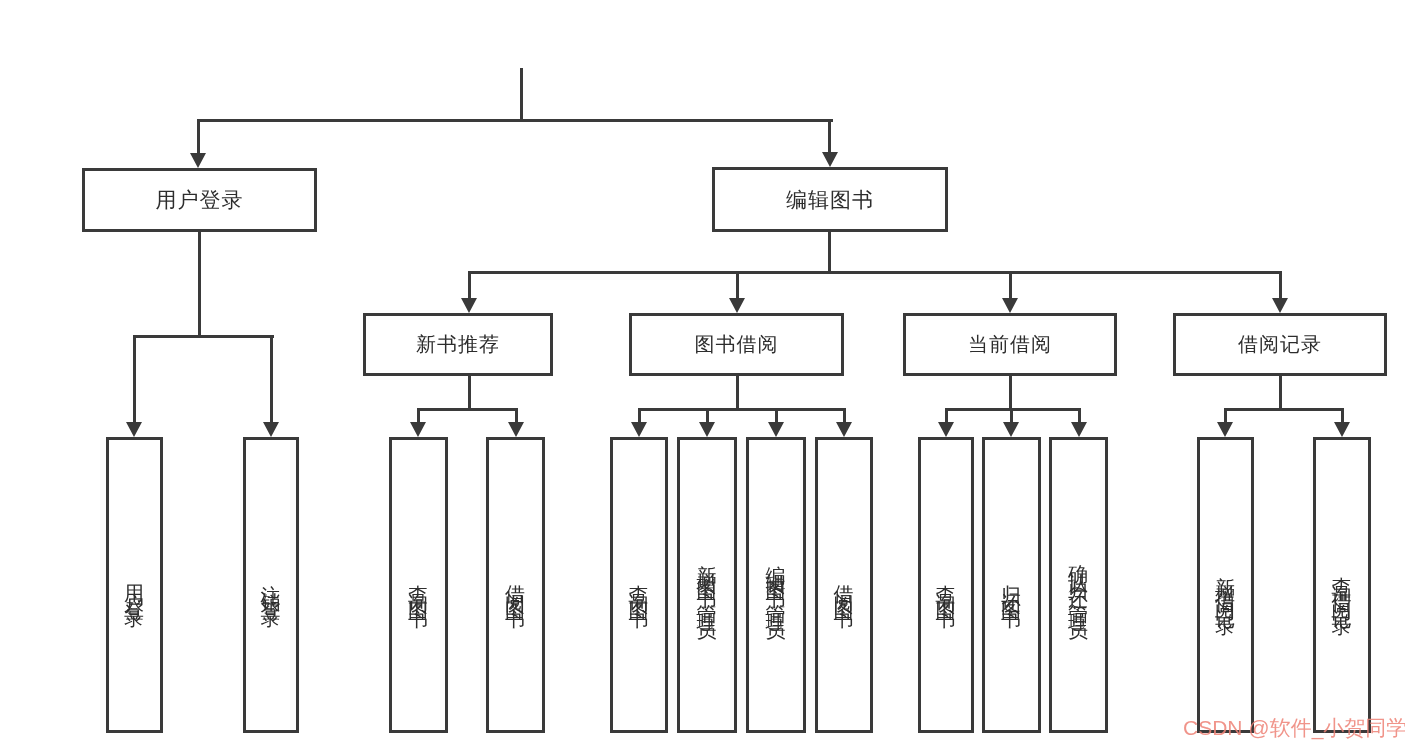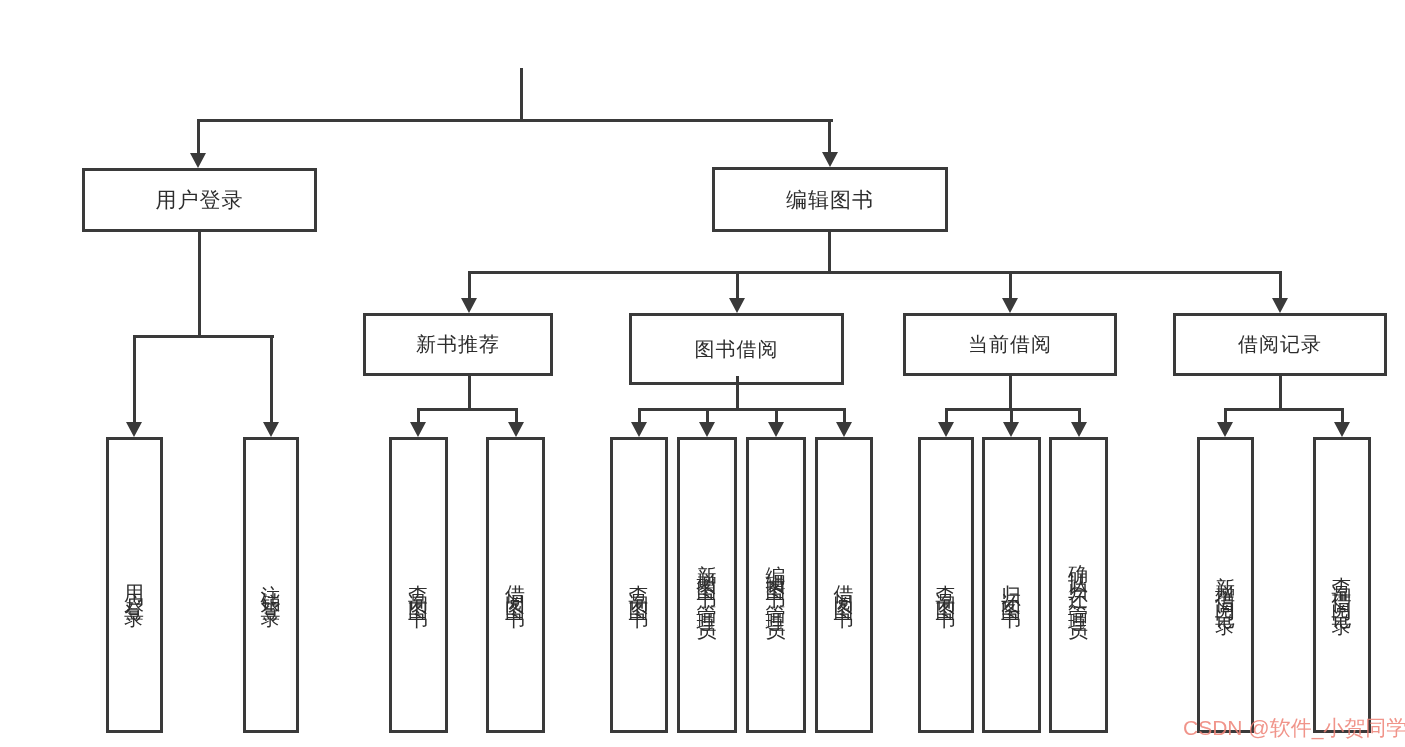--- a/index.html
+++ b/index.html
@@ -52,21 +52,21 @@
 </head>
 <body>
 
 <div id="canvas">
 
 
   <div class="box lvl2" style="left:82px;top:168px;width:235px;height:64px;">用户登录</div>
   <div class="box lvl2" style="left:712px;top:167px;width:236px;height:65px;">编辑图书</div>
 
   <div class="box" style="left:363px;top:313px;width:190px;height:63px;">新书推荐</div>
-  <div class="box" style="left:629px;top:313px;width:215px;height:72px;">图书借阅</div>
+  <div class="box" style="left:629px;top:313px;width:215px;height:63px;">图书借阅</div>
   <div class="box" style="left:903px;top:313px;width:214px;height:63px;">当前借阅</div>
   <div class="box" style="left:1173px;top:313px;width:214px;height:63px;">借阅记录</div>
 
   <div class="box leaf" style="left:106px;top:437px;width:57px;height:296px;">用户登录</div>
   <div class="box leaf" style="left:243px;top:437px;width:56px;height:296px;">注销登录</div>
 
   <div class="box leaf" style="left:389px;top:437px;width:59px;height:296px;">查询图书</div>
   <div class="box leaf" style="left:486px;top:437px;width:59px;height:296px;">借阅图书</div>
 
   <div class="box leaf" style="left:610px;top:437px;width:58px;height:296px;">查询图书</div>

